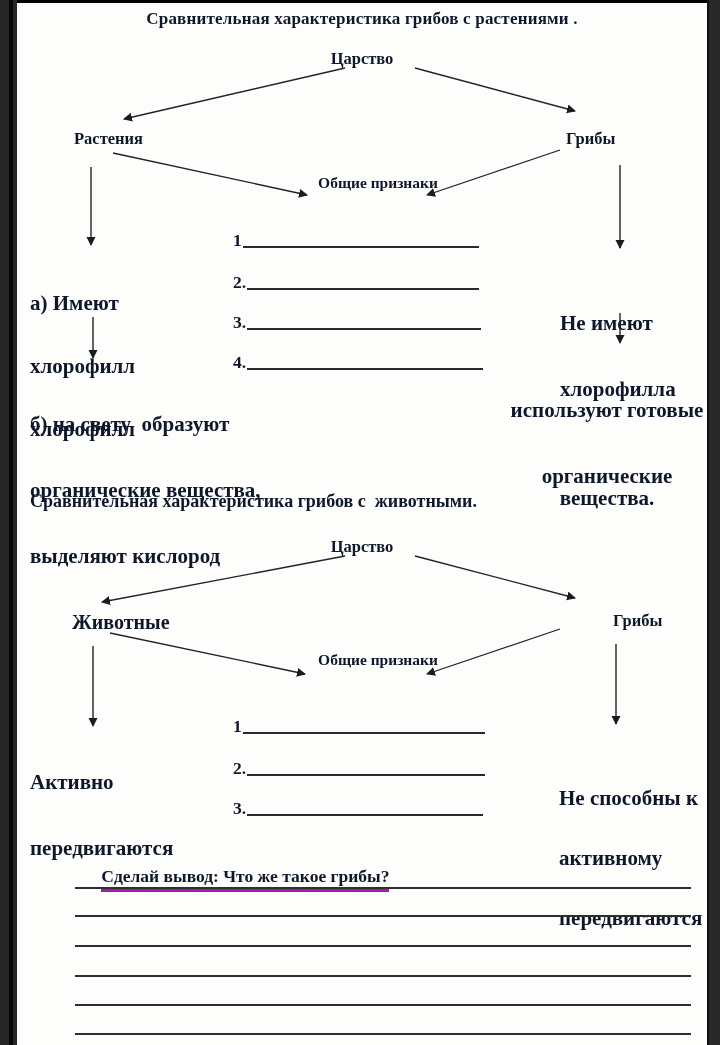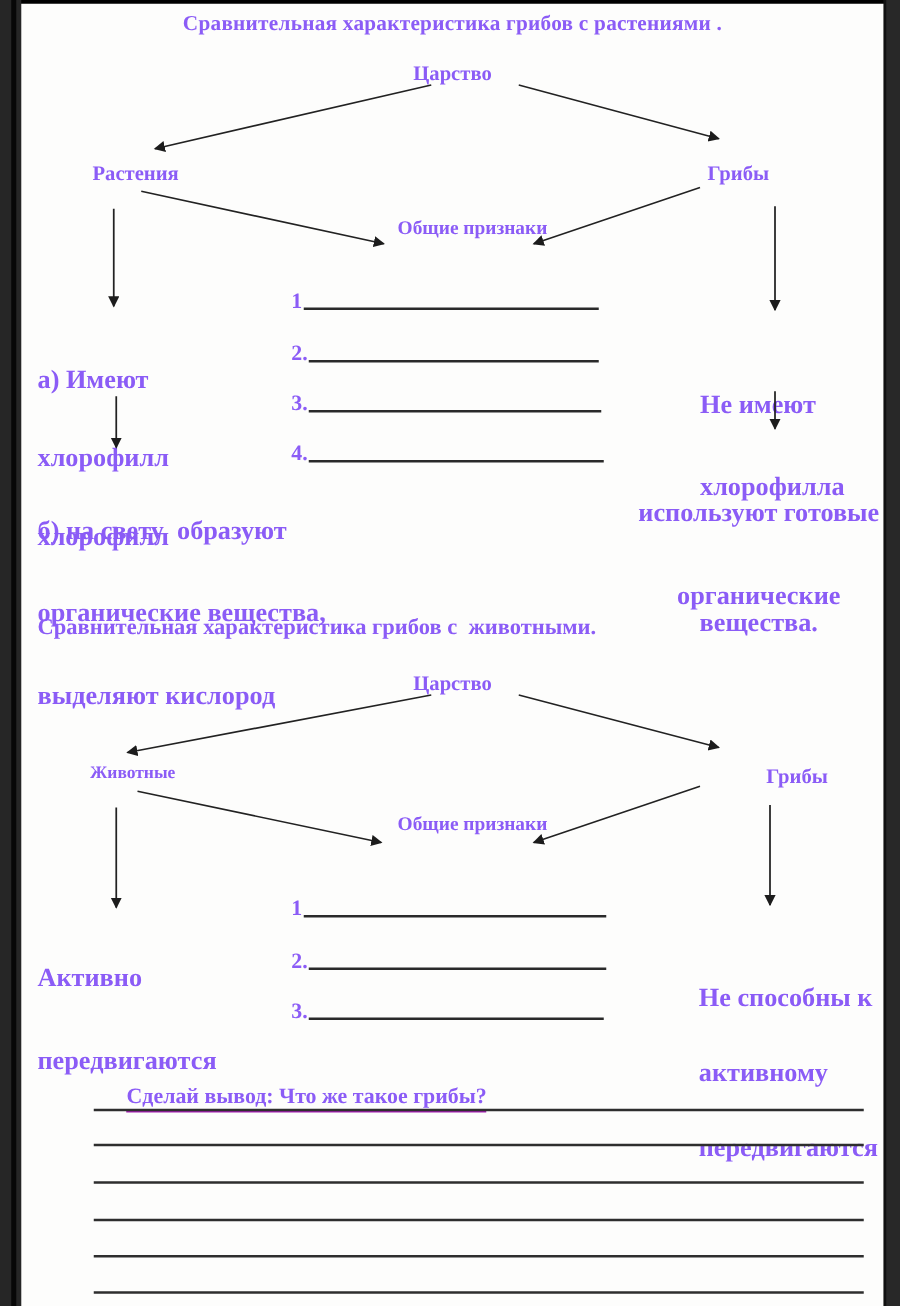--- a/index.html
+++ b/index.html
@@ -1,54 +1,54 @@
 <!DOCTYPE html>
 <html><head>
 <meta charset="utf-8">
 <style>
   html,body{margin:0;padding:0;background:#000;}
   .frame{position:relative;width:720px;height:1045px;background:#000;overflow:hidden;
-         font-family:"Liberation Serif","DejaVu Serif",serif;color:#8b5cf6;}
+         font-family:"Liberation Serif","DejaVu Serif",serif;color:#0f172a;}
   .edge-left{position:absolute;left:0;top:0;width:17px;height:1045px;background:#262626;}
   .edge-left-line{position:absolute;left:9px;top:0;width:4px;height:1045px;background:#070707;}
   .edge-right{position:absolute;left:707px;top:0;width:13px;height:1045px;background:#282828;}
   .edge-right-line{position:absolute;left:707px;top:0;width:2px;height:1045px;background:#111;}
   .page{position:absolute;left:17px;top:3px;width:690px;height:1042px;background:#fdfdfc;}
   .pos{position:absolute;white-space:pre-wrap;font-weight:bold;}
   .center{left:0;width:690px;text-align:center;}
   .t1{top:6px;font-size:17px;letter-spacing:.2px;}
   .kingdom1{top:46px;font-size:16.5px;}
   .plants1{left:57px;top:126px;font-size:16.5px;}
   .fungi1{left:549px;top:126px;font-size:16.5px;}
   .common1{left:281px;top:171px;width:160px;text-align:center;font-size:15.5px;}
   .note{font-size:21px;line-height:21px;}
   .note div{white-space:pre-wrap;}
   .pnoteA{left:13px;top:248px;}
   .pnoteB{left:13px;top:366px;line-height:22px;}
   .fnoteA{left:543px;top:265px;line-height:22px;}
   .fnoteB{left:490px;top:352px;width:200px;text-align:center;line-height:22px;}
   .t2{left:13px;top:488px;font-size:18px;}
   .kingdom2{top:534px;font-size:16.5px;}
-  .animals2{left:55px;top:608px;font-size:14px;}
+  .animals2{left:55px;top:608px;font-size:20px;}
   .fungi2{left:596px;top:608px;font-size:16.5px;}
   .common2{left:281px;top:648px;width:160px;text-align:center;font-size:15.5px;}
   .anote{left:13px;top:724px;line-height:22px;font-family:Liberation Serif, serif;}
   .fnote2{left:542px;top:745px;line-height:20px;font-family:Liberation Serif, serif;}
   .blank-row{position:absolute;display:flex;align-items:flex-end;height:24px;}
   .bnum{font-weight:bold;font-size:17.5px;line-height:22px;}
   .bline{flex:1;border-bottom:2px solid #2a2a2a;margin:0 0 3px 1px;}
   .b1-1{left:216px;top:224px;width:246px;}
   .b1-2{left:216px;top:266px;width:246px;}
   .b1-3{left:216px;top:306px;width:248px;}
   .b1-4{left:216px;top:346px;width:250px;}
   .b2-1{left:216px;top:710px;width:252px;}
   .b2-2{left:216px;top:752px;width:252px;}
   .b2-3{left:216px;top:792px;width:250px;}
   .concl{left:58px;top:842px;font-size:17.5px;}
-  .concl span{display:inline-block;border-bottom:2px solid #a21caf;padding-bottom:1px;text-align:center;}
+  .concl span{display:inline-block;border-bottom:4px solid #a21caf;padding-bottom:1px;text-align:center;}
   .ans{position:absolute;left:58px;width:616px;height:2px;background:#2e2e2e;}
   .a1{top:884px;}.a2{top:912px;}.a3{top:942px;}
   .a4{top:972px;}.a5{top:1001px;}.a6{top:1030px;}
   .overlay{position:absolute;left:0;top:0;width:690px;height:1042px;pointer-events:none;}
 </style>
 </head>
 <body>
 
 <div class="frame">
   <div class="edge-left"></div>

